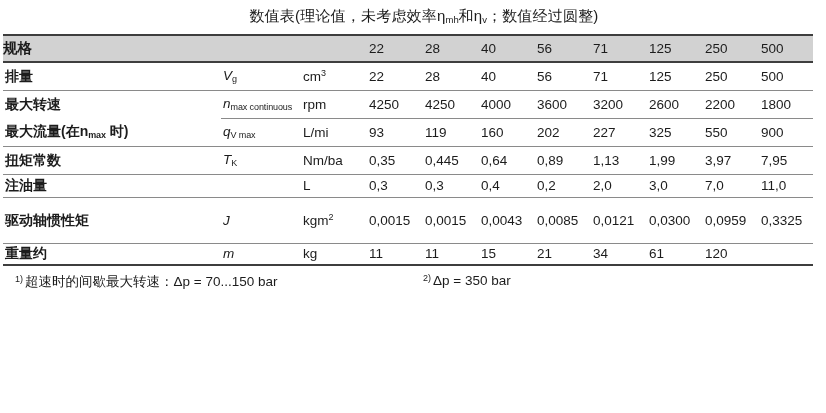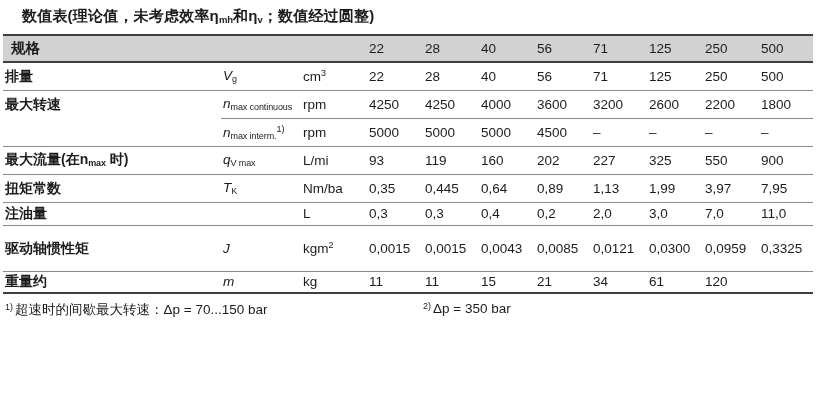--- a/index.html
+++ b/index.html
@@ -10,39 +10,39 @@
   }
   *{box-sizing:border-box;}
   html,body{margin:0;padding:0;}
   body{
     width:826px;height:413px;background:#ffffff;color:var(--text);
     font-family:"Liberation Sans","DejaVu Sans",sans-serif;
     overflow:hidden;
   }
   .page{padding:5px 0 0 3px;}
   .title{
-    font-size:15px;font-weight:bold;margin:2px 0 8px 19px;
-    letter-spacing:0.2px;white-space:nowrap;
+    font-size:15px;font-weight:normal;margin:2px 0 8px 19px;
+    letter-spacing:0.2px;white-space:nowrap;text-align:center;
   }
   .title sub{font-size:9.5px;}
   table{
     border-collapse:collapse;table-layout:fixed;width:810px;
   }
   th,td{
     padding:0 0 0 2px;text-align:left;vertical-align:middle;
     white-space:nowrap;overflow:visible;
   }
   thead th{
     background:var(--header_bg);
     border-top:2.5px solid var(--line_dark);
     border-bottom:2.2px solid var(--line_dark);
     height:27px;font-size:13.5px;font-weight:normal;
     padding-left:6px;
   }
-  thead th.h-label{font-weight:bold;font-size:14.5px;padding-left:8px;}
+  thead th.h-label{font-weight:bold;font-size:14.5px;padding-left:0;}
   tbody td{
     border-bottom:1.6px solid var(--line_light);
     height:28px;font-size:13.5px;
   }
   td.c-label{font-weight:bold;font-size:14px;line-height:1.35;}
   td.c-sym{font-size:13.5px;}
   td.c-sym i{font-style:italic;}
   td.c-unit{font-size:13.5px;}
   td.c-val{padding-left:6px;}
   sub{font-size:9px;vertical-align:-2px;letter-spacing:-0.1px;}
@@ -50,21 +50,21 @@
   tr[data-rowkey="oil-fill"] td{height:23px;}
   tr[data-rowkey="inertia"] td{height:46px;}
   tr[data-rowkey="starting-torque"] td{height:46px;}
   tr[data-rowkey="weight"] td{height:22px;border-bottom:2.2px solid var(--line_dark);}
   tr[data-rowkey="max-speed-continuous"] td.c-label{border-bottom:none;}
   .footnotes{
     position:relative;width:810px;margin-top:7px;height:26px;
     font-size:13.5px;
   }
   .footnotes .fn{position:absolute;top:0;white-space:nowrap;}
-  .footnotes .fn-1{left:2px;}
+  .footnotes .fn-1{left:12px;}
   .footnotes .fn-2{left:420px;}
   .footnotes sup{font-size:9px;vertical-align:4px;margin-right:2px;}
 </style>
 </head>
 <body>
 
 <div class="page">
   <div class="title"><span>数值表(理论值，未考虑效率η</span><sub>mh</sub><span>和η</span><sub>v</sub><span>；数值经过圆整)</span></div>
 
   <table>
@@ -114,33 +114,20 @@
           <td class="c-unit"><span>rpm</span></td>
           <td class="c-val">4250</td>
           <td class="c-val">4250</td>
           <td class="c-val">4000</td>
           <td class="c-val">3600</td>
           <td class="c-val">3200</td>
           <td class="c-val">2600</td>
           <td class="c-val">2200</td>
           <td class="c-val">1800</td>
         </tr>
-        <tr data-rowkey="max-speed-intermittent">
-          <td class="c-label"></td>
-          <td class="c-sym"><i>n</i><sub>max interm.</sub><sup>1)</sup></td>
-          <td class="c-unit"><span>rpm</span></td>
-          <td class="c-val">5000</td>
-          <td class="c-val">5000</td>
-          <td class="c-val">5000</td>
-          <td class="c-val">4500</td>
-          <td class="c-val">–</td>
-          <td class="c-val">–</td>
-          <td class="c-val">–</td>
-          <td class="c-val">–</td>
-        </tr>
         <tr data-rowkey="max-flow">
           <td class="c-label"><span>最大流量(在n</span><sub>max</sub><span> 时)</span></td>
           <td class="c-sym"><i>q</i><sub>V max</sub></td>
           <td class="c-unit"><span>L/mi</span></td>
           <td class="c-val">93</td>
           <td class="c-val">119</td>
           <td class="c-val">160</td>
           <td class="c-val">202</td>
           <td class="c-val">227</td>
           <td class="c-val">325</td>

